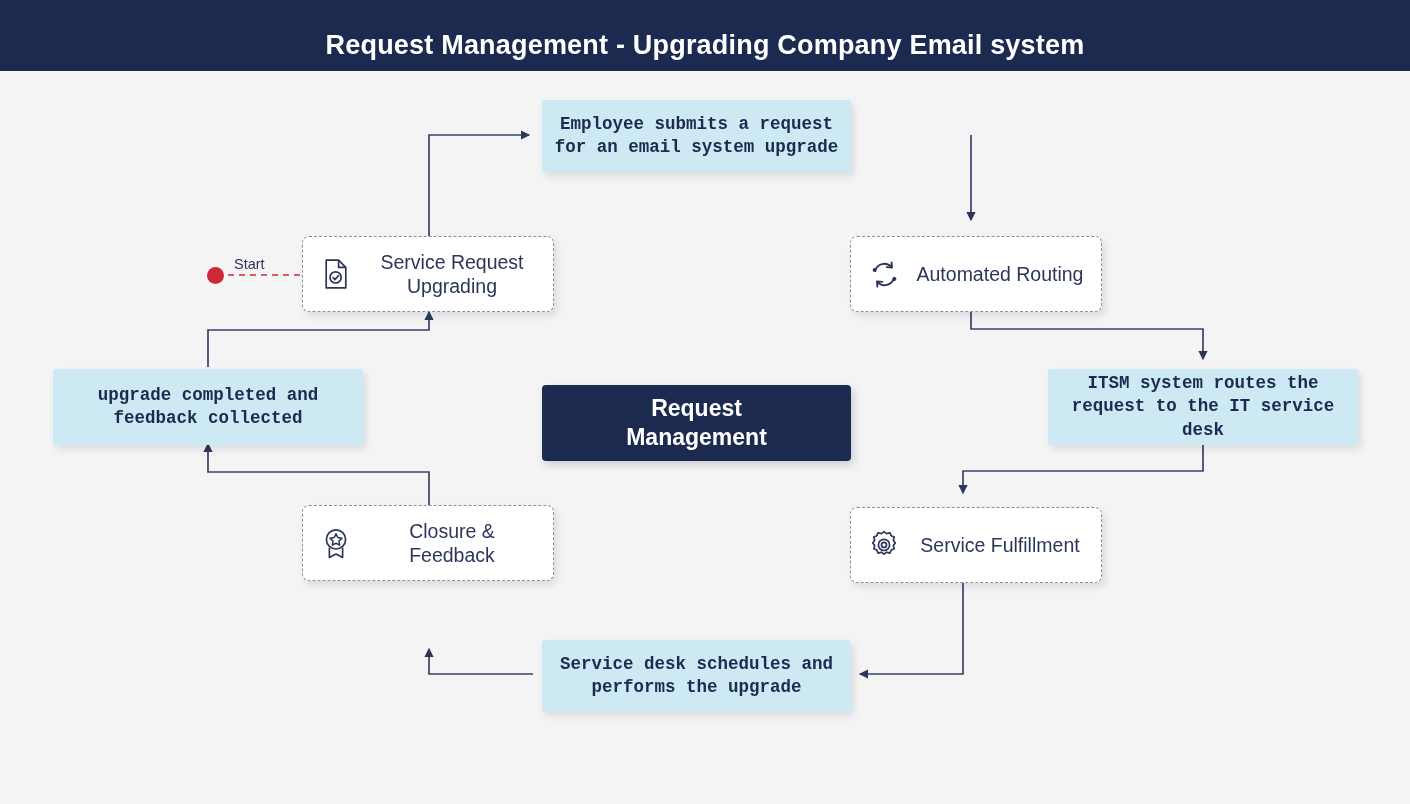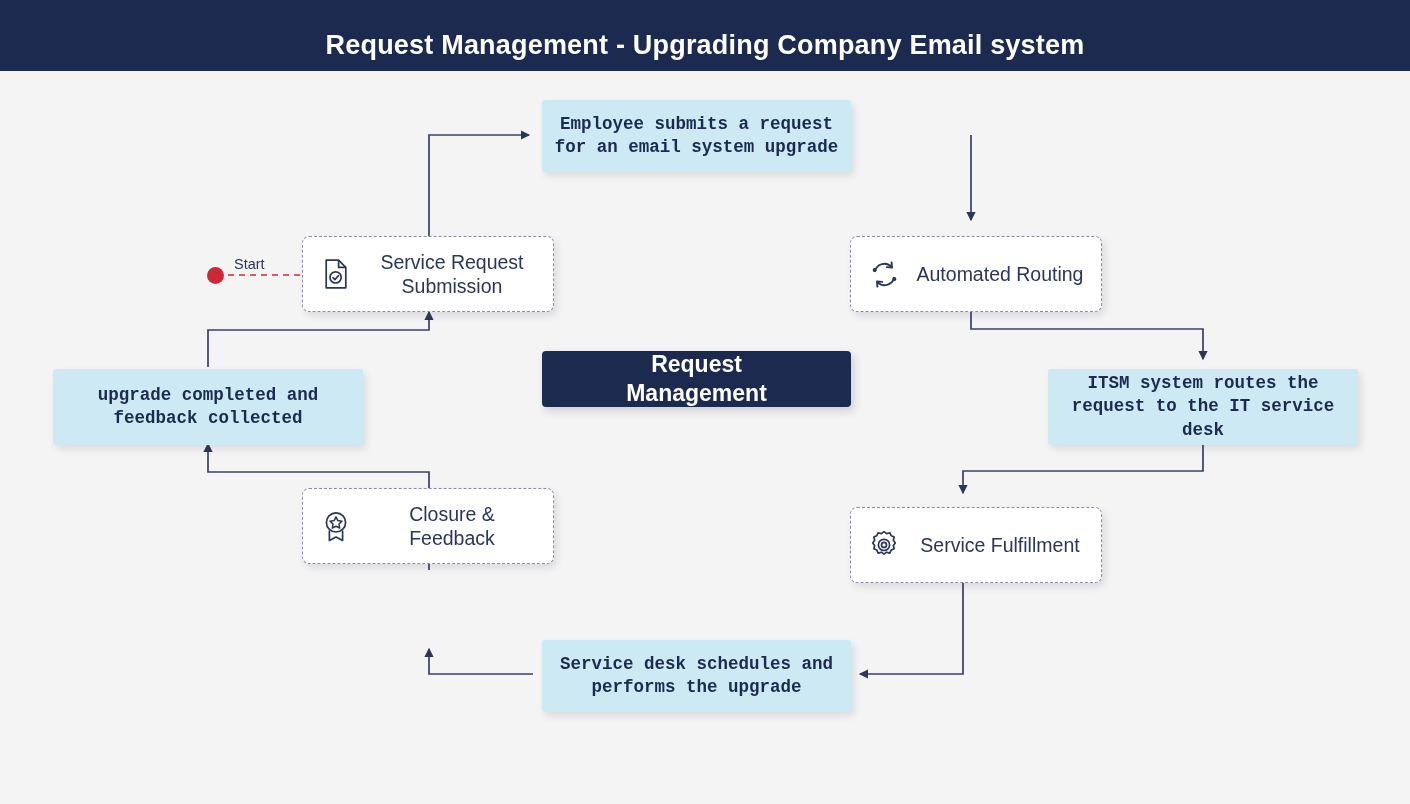--- a/index.html
+++ b/index.html
@@ -196,39 +196,39 @@
     <span class="proc-icon">
       <svg width="26" height="30" viewBox="0 0 26 30">
         <path d="M3.2,1.2 h12.4 l7.2,7.2 v20.4 h-19.6 z" fill="none" stroke="#2b3658" stroke-width="1.7" stroke-linejoin="round"></path>
         <path d="M15.6,1.2 v7.2 h7.2" fill="none" stroke="#2b3658" stroke-width="1.7" stroke-linejoin="round"></path>
         <circle cx="12.6" cy="18.4" r="5.6" fill="none" stroke="#2b3658" stroke-width="1.7"></circle>
         <path d="M9.9,18.5 l2.0,2.1 l3.6,-4.0" fill="none" stroke="#2b3658" stroke-width="1.6" stroke-linecap="round" stroke-linejoin="round"></path>
       </svg>
     </span>
     <span class="proc-label">
       <span>Service Request</span><br>
-      <span>Submission</span>
+      <span>Upgrading</span>
     </span>
   </div>
 
   <div class="node proc" style="left:850px; top:165px; width:252px; height:76px;">
     <span class="proc-icon">
       <svg width="29" height="29" viewBox="0 0 29 29">
         <path d="M5.0,11.2 a9.6,9.6 0 0 1 16.6,-4.0" fill="none" stroke="#2b3658" stroke-width="1.9" stroke-linecap="round"></path>
         <path d="M24.0,17.8 a9.6,9.6 0 0 1 -16.6,4.0" fill="none" stroke="#2b3658" stroke-width="1.9" stroke-linecap="round"></path>
         <path d="M21.6,2.4 l0.4,5.2 l-5.2,-0.5" fill="none" stroke="#2b3658" stroke-width="1.9" stroke-linecap="round" stroke-linejoin="round"></path>
         <path d="M7.4,26.6 l-0.4,-5.2 l5.2,0.5" fill="none" stroke="#2b3658" stroke-width="1.9" stroke-linecap="round" stroke-linejoin="round"></path>
         <circle cx="4.6" cy="10.0" r="2.0" fill="#2b3658"></circle>
         <circle cx="24.4" cy="19.0" r="2.0" fill="#2b3658"></circle>
       </svg>
     </span>
     <span class="proc-label">Automated Routing</span>
   </div>
 
-  <div class="node proc" style="left:302px; top:417px; width:252px; height:76px;">
+  <div class="node proc" style="left:302px; top:434px; width:252px; height:76px;">
     <span class="proc-icon">
       <svg width="28" height="31" viewBox="0 0 28 31">
         <circle cx="14" cy="11.4" r="9.6" fill="none" stroke="#2b3658" stroke-width="1.7"></circle>
         <path d="M14,5.8 l1.85,3.75 l4.15,0.6 l-3.0,2.93 l0.71,4.12 l-3.71,-1.95 l-3.71,1.95 l0.71,-4.12 l-3.0,-2.93 l4.15,-0.6 z" fill="none" stroke="#2b3658" stroke-width="1.5" stroke-linejoin="round"></path>
         <path d="M7.4,19.6 l0,9.8 l6.6,-3.5 l6.6,3.5 l0,-9.8" fill="none" stroke="#2b3658" stroke-width="1.7" stroke-linejoin="round"></path>
       </svg>
     </span>
     <span class="proc-label">Closure &amp; Feedback</span>
   </div>
 
@@ -266,21 +266,21 @@
     </span>
   </div>
 
   <div class="node evt" style="left:53px; top:298px; width:310px; height:76px;">
     <span class="evt-label">
       <span>upgrade completed and</span><br>
       <span>feedback collected</span>
     </span>
   </div>
 
-  <div class="node hub" style="left:542px; top:280px; width:309px; height:56px;">
+  <div class="node hub" style="left:542px; top:314px; width:309px; height:76px;">
     <span class="hub-label">
       <span>Request</span><br>
       <span>Management</span>
     </span>
   </div>
 
 
 </div>
 
 </body></html>

